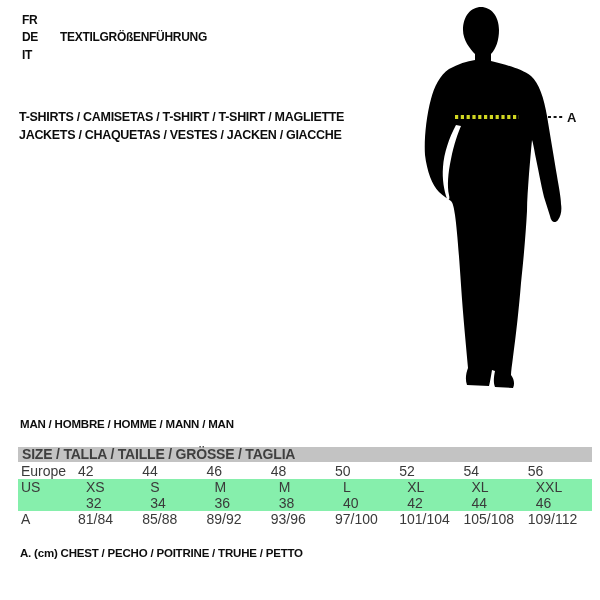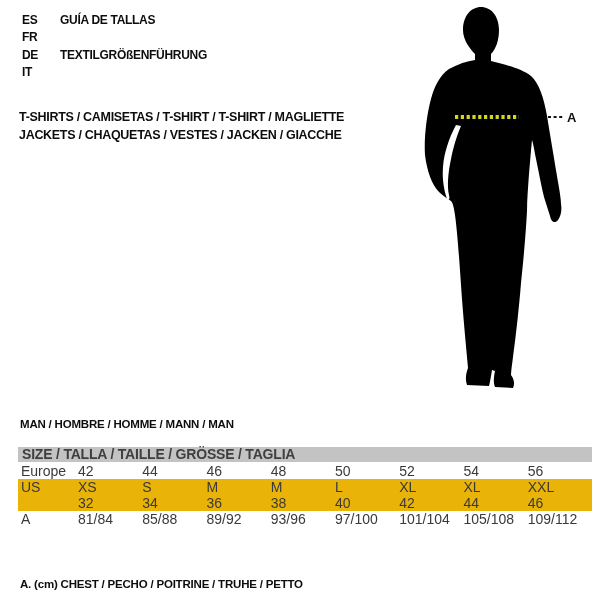--- a/index.html
+++ b/index.html
@@ -26,35 +26,31 @@
   .section-title{left:20px;top:418px;font-size:11.5px;font-weight:700;letter-spacing:-0.2px;white-space:nowrap;}
 
   
   .size-table{left:18px;top:447px;width:574px;font-size:14px;color:#3a3a3a;}
   .size-table-header{
     height:15px;line-height:15px;background:#c3c3c3;color:#3f3f3f;
     font-weight:700;letter-spacing:-0.2px;padding-left:4px;box-sizing:border-box;
     margin-bottom:1px;
   }
   .t-row{display:flex;align-items:center;height:16px;}
-  .t-row.shaded{background:#eab308;}
+  .t-row.shaded{background:#86efac;gap:8px;}
   .t-label{width:60px;padding-left:3px;box-sizing:border-box;white-space:nowrap;}
   .t-cell{flex:1;white-space:nowrap;}
 
   
-  .footnote{left:20px;top:547px;font-size:11.5px;font-weight:700;letter-spacing:-0.2px;white-space:nowrap;margin-top:31px;}
+  .footnote{left:20px;top:547px;font-size:11.5px;font-weight:700;letter-spacing:-0.2px;white-space:nowrap;}
 </style>
 </head>
 <body>
 
 <div class="abs lang-block">
-  <div class="lang-row">
-    <span class="lang-code">ES</span>
-    <span class="lang-label">GUÍA DE TALLAS</span>
-  </div>
   <div class="lang-row">
     <span class="lang-code">FR</span>
   </div>
   <div class="lang-row">
     <span class="lang-code">DE</span>
     <span class="lang-label">TEXTILGRÖßENFÜHRUNG</span>
   </div>
   <div class="lang-row">
     <span class="lang-code">IT</span>
   </div>

